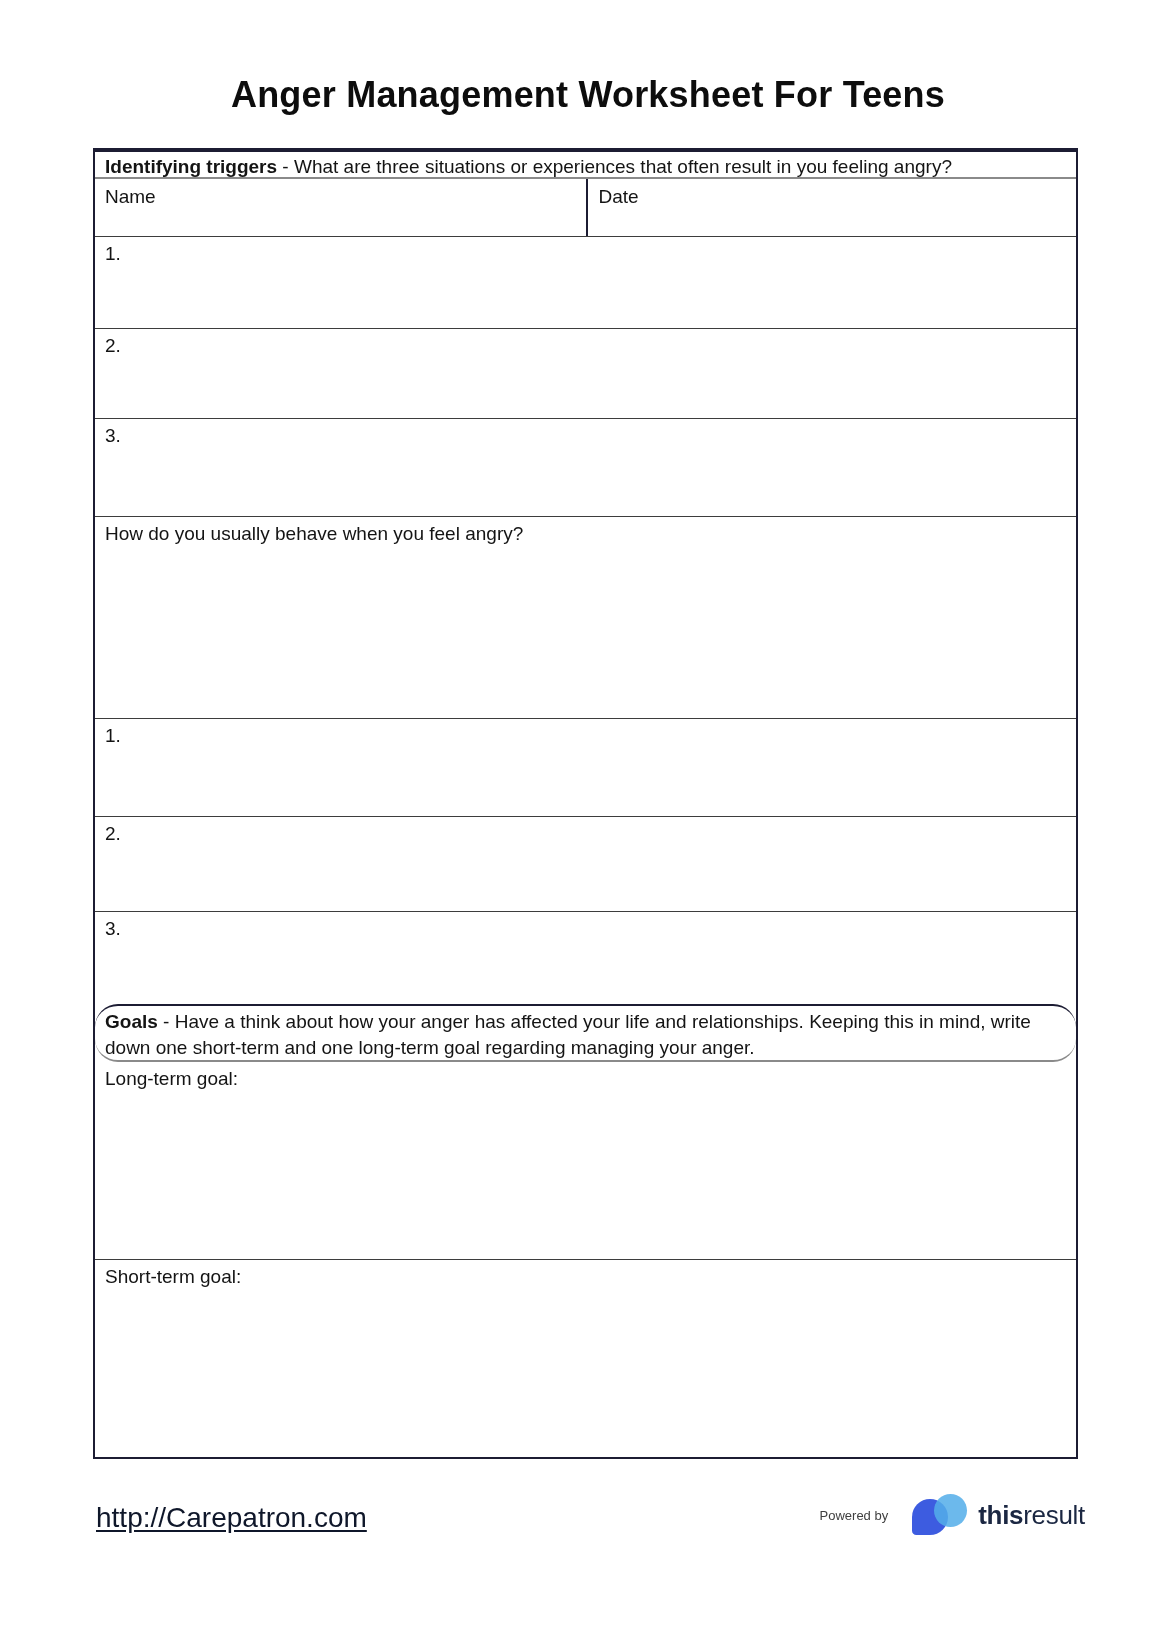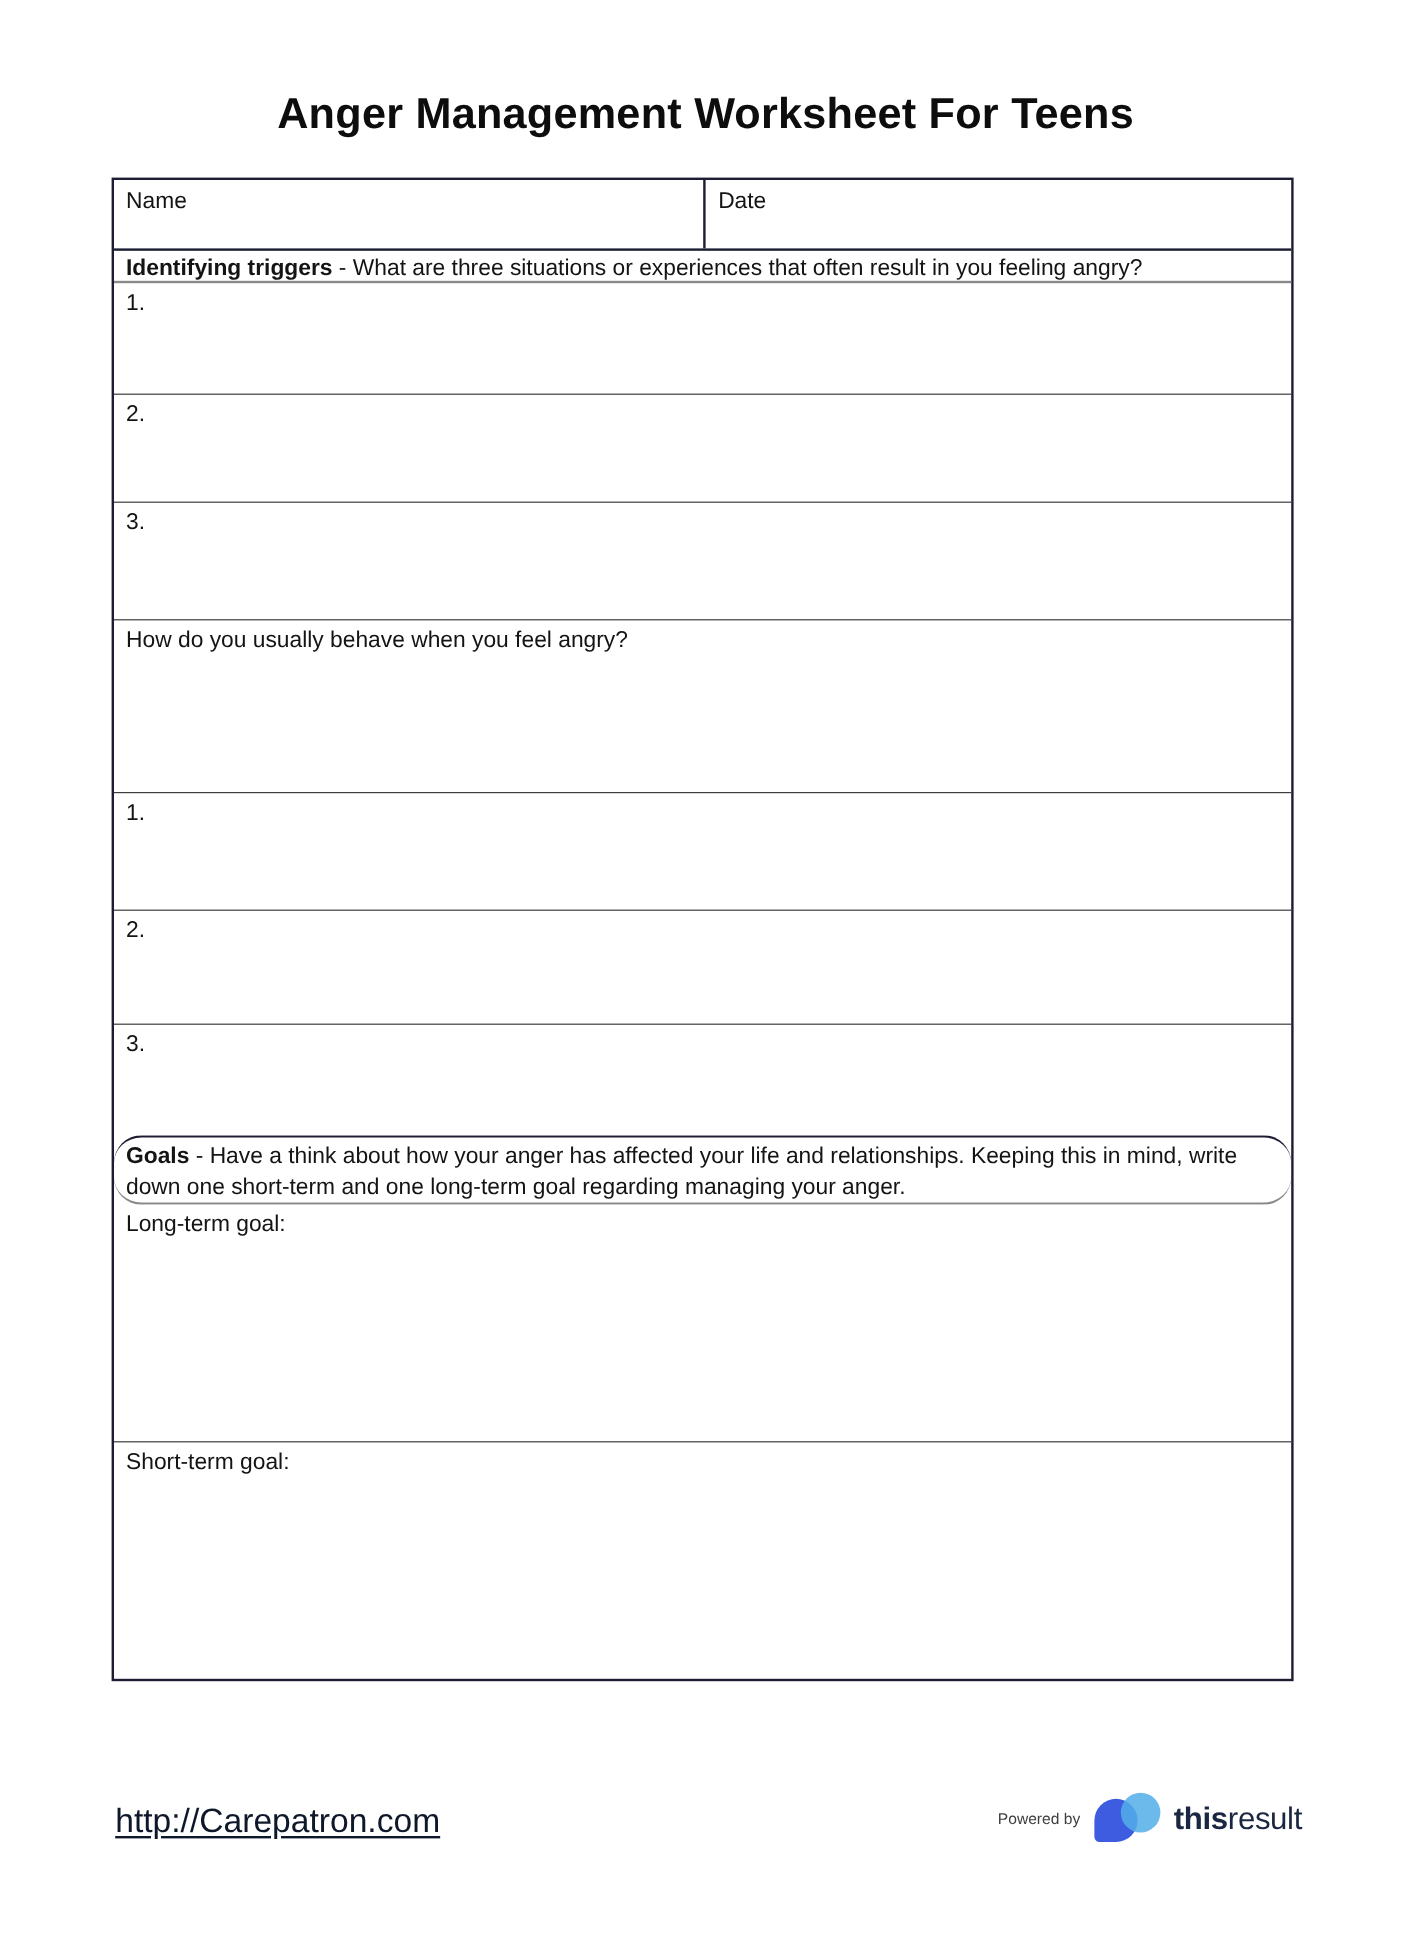--- a/index.html
+++ b/index.html
@@ -62,21 +62,21 @@
     text-underline-offset: 3px;
     cursor: pointer;
   }
   .powered {
     position: absolute;
     right: 91px;
     top: 1494px;
     display: flex;
     align-items: center;
   }
-  .powered-label { font-size: 13px; color: #3f3f3f; margin-right: 12px; }
+  .powered-label { font-size: 13px; color: #3f3f3f; margin-right: 24px; }
   .logo-mark { position: relative; width: 58px; height: 42px; margin-right: 8px; }
   .logo-c1 {
     position: absolute; left: 0; top: 5px;
     width: 36px; height: 36px;
     background: #3d5ce0;
     border-radius: 50% 50% 50% 12% ;
   }
   .logo-c2 {
     position: absolute; left: 22px; top: 0;
     width: 33px; height: 33px;
@@ -89,45 +89,45 @@
 </style>
 </head>
 <body>
 
 <div class="sheet">
 
   <div class="title">Anger Management Worksheet For Teens</div>
 
   <div class="ftable">
 
+    <div class="row head" style="height:29px">
+      <span class="hd">Identifying triggers</span>
+      <span>- What are three situations or experiences that often result in you feeling angry?</span>
+    </div>
+
     <div class="row namedate" style="height:57px">
       <div class="cell-name">
         <span>Name</span>
       </div>
       <div class="cell-date">
         <span>Date</span>
       </div>
-    </div>
-
-    <div class="row head" style="height:29px">
-      <span class="hd">Identifying triggers</span>
-      <span>- What are three situations or experiences that often result in you feeling angry?</span>
     </div>
 
     <div class="row ans" style="height:92px">
       <span>1.</span>
     </div>
     <div class="row ans" style="height:90px">
       <span>2.</span>
     </div>
     <div class="row ans" style="height:98px">
       <span>3.</span>
     </div>
 
-    <div class="row ans" style="height:144px">
+    <div class="row ans" style="height:202px">
       <span>How do you usually behave when you feel angry?</span>
     </div>
 
 
     <div class="row ans" style="height:98px">
       <span>1.</span>
     </div>
     <div class="row ans" style="height:95px">
       <span>2.</span>
     </div>

